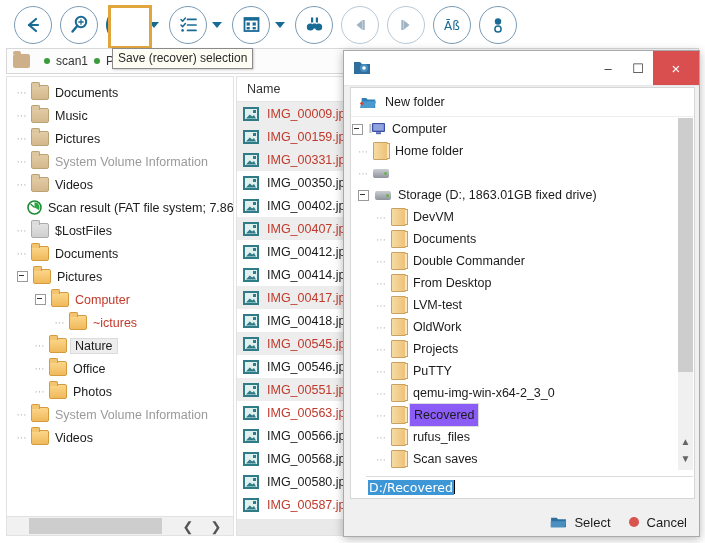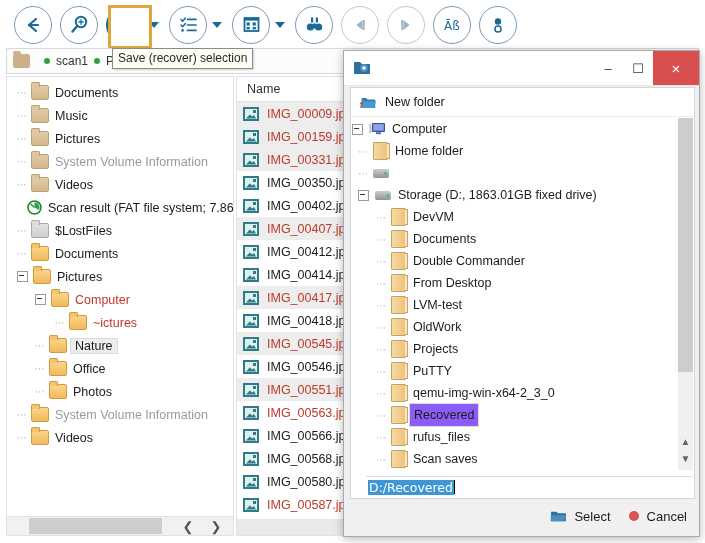--- a/index.html
+++ b/index.html
@@ -247,21 +247,21 @@
     background:#fff; border-top:1px solid #dcdcdc; display:flex; align-items:center;
     padding-left:2px;
   }
   .path-input .val {
     background:#3d96d6; color:#fff; font-size:12.5px; padding: 0 1px;
     font-family: "DejaVu Sans", sans-serif;
   }
   .path-caret { width:1px; height:14px; background:#000; margin-left:0px; }
 
   .dlg-foot {
-    position:absolute; left:6px; bottom:6px; width:345px; height:28px;
+    position:absolute; left:6px; bottom:0; width:345px; height:28px;
     display:flex; align-items:center; justify-content:flex-end; padding-right:8px;
     box-sizing:border-box;
   }
   .dbtn { display:flex; align-items:center; margin-left:18px; font-size:13px; color:#1b1b1b; }
   .sel-ico { width:17px; height:13px; margin-right:7px; flex:0 0 auto; }
   .cancel-dot { width:10px; height:10px; border-radius:50%; background:#d9534f; margin-right:8px; flex:0 0 auto; }
 </style>
 </head>
 <body>
 

